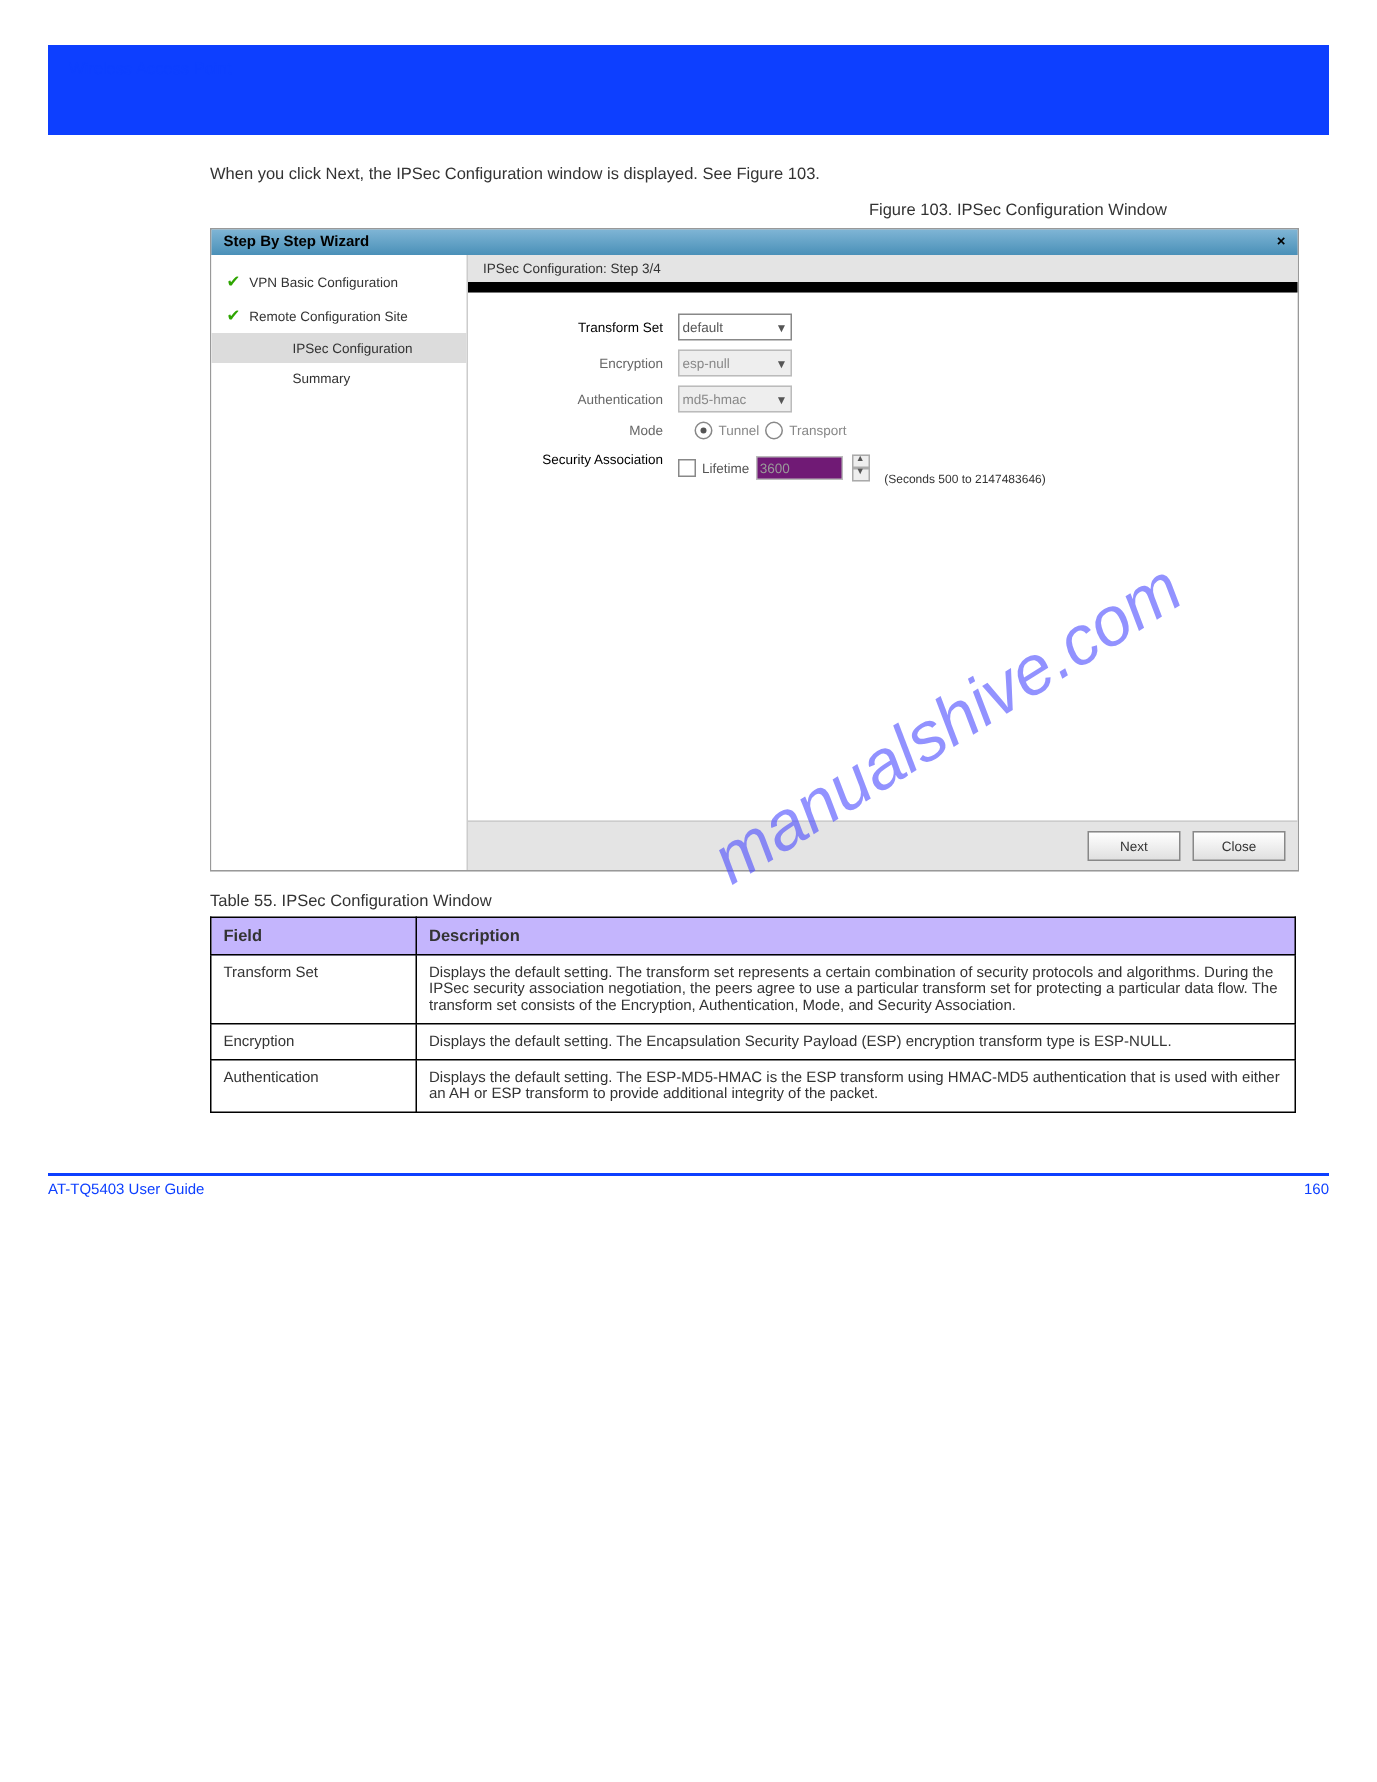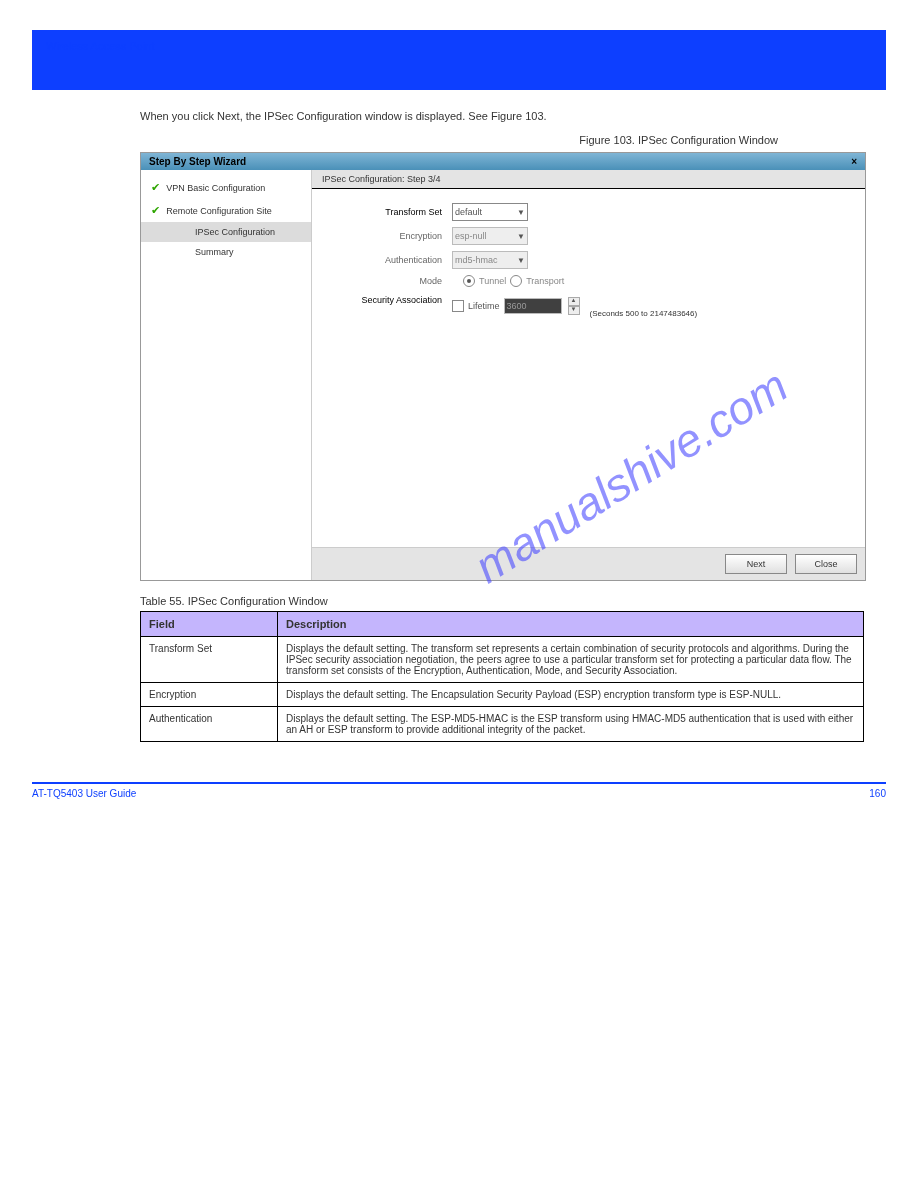--- a/index.html
+++ b/index.html
@@ -11,34 +11,34 @@
 .wizard { margin: 0 140px 12px; border: 1px solid #999; background: #eaeaea; width: 724px; }
 .wiz-title { background: linear-gradient(#7fb5d5,#4a90b8); color: #000; font-size: 10px; font-weight: bold; padding: 3px 8px; display: flex; justify-content: space-between; align-items: center; }
 .wiz-close { font-weight: bold; color: #000; cursor: pointer; }
 .wiz-body { display: flex; background: #fff; height: 410px; }
 .sidebar { width: 170px; border-right: 1px solid #ccc; padding: 6px 0; background: #fff; }
 .side-item { display: flex; align-items: center; padding: 5px 10px; font-size: 9px; color: #333; cursor: pointer; }
 .side-item.done .check { color: #2ea500; font-size: 11px; margin-right: 6px; }
 .side-item.active { background: #dcdcdc; }
 .side-item .indent { margin-left: 16px; padding-left: 28px; }
 .main { flex: 1; display: flex; flex-direction: column; }
-.main-header { background: #e4e4e4; border-bottom: 1px solid #000000; padding: 4px 10px; font-size: 9px; }
+.main-header { background: #e4e4e4; border-bottom: 7px solid #000000; padding: 4px 10px; font-size: 9px; }
 .form-area { padding: 14px 10px 10px; flex: 1; font-size: 9px; color: #555; position: relative; }
 .form-row { display: flex; align-items: center; margin-bottom: 6px; }
 .form-label { width: 120px; text-align: right; padding-right: 10px; color: #666; }
 .form-label.enabled { color: #000; }
 .sel { border: 1px solid #888; background: #fff; height: 16px; width: 70px; font-size: 9px; padding: 0 2px; display: flex; align-items: center; justify-content: space-between; }
 .sel.disabled { background: #eee; border-color: #bbb; color: #888; }
 .sel .arrow { font-size: 8px; color: #555; }
 .radio-group { display: flex; align-items: center; gap: 4px; color: #888; padding-left: 11px; }
 .radio { width: 10px; height: 10px; border: 1px solid #888; border-radius: 50%; display: inline-flex; align-items: center; justify-content: center; background: #fff; }
 .radio.checked::after { content: ""; width: 4px; height: 4px; background: #555; border-radius: 50%; display: block; }
 .check-row { display: flex; align-items: center; gap: 4px; }
 .cbox { width: 10px; height: 10px; border: 1px solid #888; background: #fff; }
-.numin { border: 1px solid #bbb; background: #404040; width: 52px; height: 14px; font-size: 9px; color: #999; padding: 0 2px; display: flex; align-items: center; }
+.numin { border: 1px solid #bbb; background: #701a75; width: 52px; height: 14px; font-size: 9px; color: #999; padding: 0 2px; display: flex; align-items: center; }
 .spin { display: flex; flex-direction: column; margin-left: 2px; }
 .spin div { width: 10px; height: 7px; border: 1px solid #aaa; background: #eee; font-size: 6px; line-height: 5px; text-align: center; }
 .hint { font-size: 8px; color: #333; margin-left: 6px; margin-top: 16px; }
 .wiz-footer { background: #e4e4e4; border-top: 1px solid #ccc; padding: 6px 8px; display: flex; justify-content: flex-end; gap: 8px; }
 .btn { border: 1px solid #888; background: linear-gradient(#fff,#e0e0e0); width: 60px; height: 18px; font-size: 9px; display: flex; align-items: center; justify-content: center; cursor: pointer; }
 .watermark { position: absolute; font-size: 46px; font-style: italic; color: #4a4aff; opacity: 0.6; transform: rotate(-32deg); pointer-events: none; }
 .wm1 { top: 260px; left: 140px; }
 .table-caption { margin: 14px 140px 4px; font-size: 11px; }
 .desc-table { margin: 0 140px; border-collapse: collapse; width: 724px; font-size: 10px; }
 .desc-table th, .desc-table td { border: 1px solid #000; padding: 6px 8px; text-align: left; vertical-align: top; }

